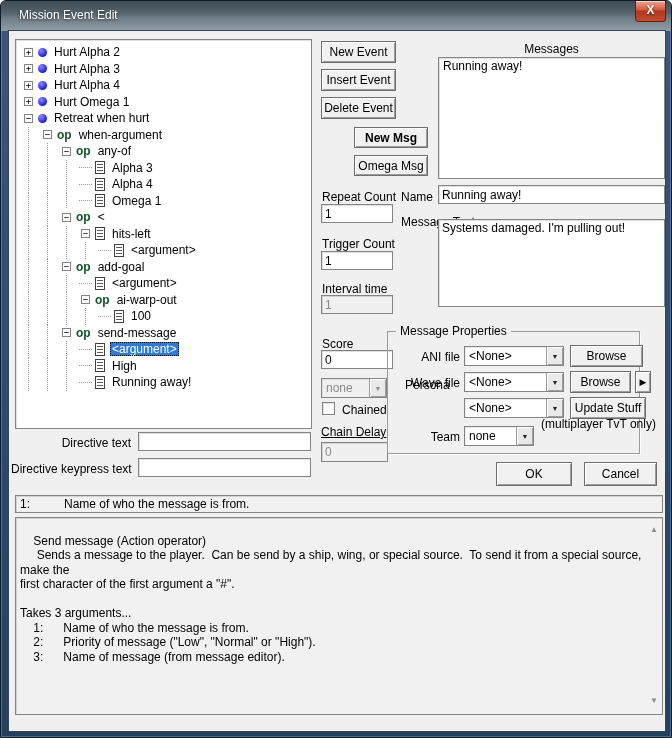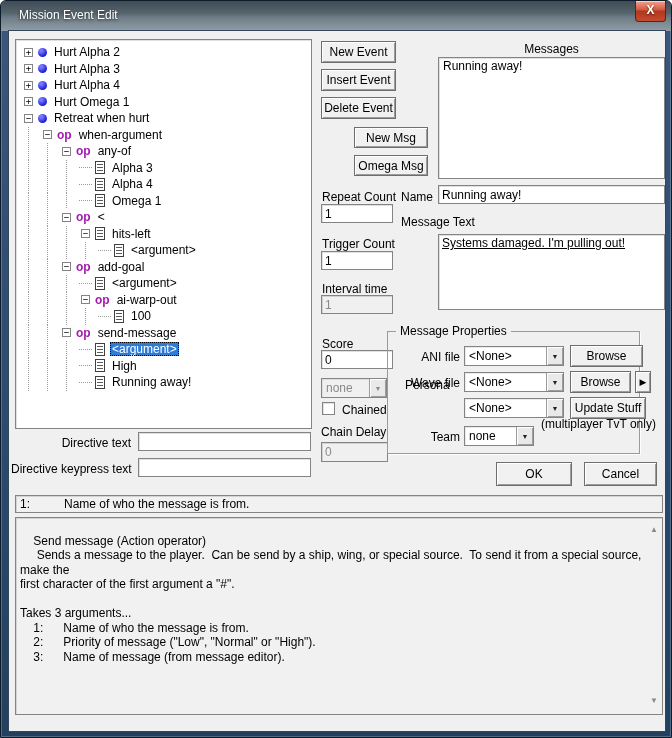--- a/index.html
+++ b/index.html
@@ -50,21 +50,21 @@
            background:repeating-linear-gradient(to bottom,#9a9a9a 0 1px,transparent 1px 2px);
            background-size:1px 100%; background-position:8px 0; background-repeat:no-repeat; }
   .expbox { width:9px; height:9px; flex:none; border:1px solid #848484; background:#fff; color:#000;
             font-size:9px; line-height:7px; text-align:center; margin:0 5px 0 4px;
             font-family:"DejaVu Sans Mono",monospace; }
   .stub { width:18px; height:100%; flex:none;
           background:repeating-linear-gradient(to right,#9a9a9a 0 1px,transparent 1px 2px);
           background-size:14px 1px; background-position:2px center; background-repeat:no-repeat; }
   .evdot { width:9px; height:9px; flex:none; border-radius:50%; margin-right:5px;
            background:radial-gradient(circle at 35% 30%,#7676ff 15%,#1414cf 75%); }
-  .opicon { color:#a21caf; font-weight:bold; font-size:12px; margin-right:5px; flex:none; }
+  .opicon { color:#14532d; font-weight:bold; font-size:12px; margin-right:5px; flex:none; }
   .docicon { width:10px; height:13px; flex:none; background:#fff; border:1px solid #404040;
              margin-right:5px; position:relative; }
   .docicon .doclines { position:absolute; left:1px; right:1px; top:2px; bottom:2px;
              background:repeating-linear-gradient(to bottom,#5a5a5a 0 1px,transparent 1px 3px); }
   .tlabel { padding:0 2px; }
   .tlabel.sel { background:#2e7bd6; color:#fff; outline:1px dotted #000; outline-offset:-1px; }
   .msg-item { font-size:12px; padding:0 2px; }
   .hintbox { position:absolute; left:14px; top:494px; width:648px; height:18px; background:#f1f1f1;
              font-size:12px; }
   .helpbox { position:absolute; left:14px; top:516px; width:648px; height:198px; background:#f1f1f1;
@@ -249,21 +249,21 @@
         <span class="docicon">
           <span class="doclines"></span>
         </span>
         <span class="tlabel">Running away!</span>
       </div>
     </div>
 
   <div class="btn" style="left:320px;top:40px;width:75px;height:22px;">New Event</div>
   <div class="btn" style="left:320px;top:68px;width:75px;height:22px;">Insert Event</div>
   <div class="btn" style="left:320px;top:96px;width:75px;height:22px;">Delete Event</div>
-  <div class="btn" style="left:353px;top:126px;width:74px;height:21px;">New Msg</div>
+  <div class="btn" style="left:353px;top:126px;width:74px;height:21px;font-weight:bold;">New Msg</div>
   <div class="btn" style="left:353px;top:154px;width:74px;height:21px;">Omega Msg</div>
 
   <div class="label" style="left:437px;top:41px;width:227px;text-align:center;">Messages</div>
   <div class="sunken abs" style="left:437px;top:56px;width:227px;height:122px;padding:1px 2px;">
       <div class="msg-item">Running away!</div>
     </div>
 
   <div class="label" style="left:321px;top:189px;">Repeat Count</div>
   <input class="edit" style="left: 320px; top: 203px; width: 72px; height: 19px;" value="1">
   <div class="label" style="left:321px;top:236px;">Trigger Count</div>
@@ -271,27 +271,27 @@
   <div class="label" style="left:321px;top:281px;">Interval time</div>
   <input class="edit disabled" disabled="" style="left: 320px; top: 294px; width: 72px; height: 19px;" value="1">
   <div class="label" style="left:321px;top:336px;">Score</div>
   <input class="edit" style="left: 320px; top: 349px; width: 72px; height: 19px;" value="0">
   <div class="combo disabled" style="left:320px;top:377px;width:66px;height:20px;">
     <span class="cval">none</span>
     <span class="carrow">▼</span>
   </div>
   <div class="cb" style="left:321px;top:401px;"></div>
   <div class="label" style="left:341px;top:402px;">Chained</div>
-  <div class="label" style="left:320px;top:424px;">Chain Delay</div>
+  <div class="label" style="left:320px;top:424px;text-decoration:underline;">Chain Delay</div>
   <input class="edit disabled" disabled="" style="left: 320px; top: 441px; width: 67px; height: 20px;" value="0">
 
   <div class="label" style="left:400px;top:189px;">Name</div>
   <input class="edit" style="left: 437px; top: 184px; width: 227px; height: 19px;" value="Running away!">
   <div class="label" style="left:400px;top:214px;">Message Text</div>
-  <textarea class="edit ta" style="left: 437px; top: 233px; width: 227px; height: 76px; text-decoration: underline;">Systems damaged. I'm pulling out!</textarea>
+  <textarea class="edit ta" style="left: 437px; top: 218px; width: 227px; height: 88px;">Systems damaged. I'm pulling out!</textarea>
 
   <div class="group" style="left:386px;top:330px;width:253px;height:123px;">
     <span class="legend">Message Properties</span>
   </div>
   <div class="label" style="left:404px;top:349px;width:55px;text-align:right;">ANI file</div>
   <div class="combo" style="left:463px;top:345px;width:100px;height:20px;">
     <span class="cval">&lt;None&gt;</span>
     <span class="carrow">▼</span>
   </div>
   <div class="btn" style="left:569px;top:344px;width:73px;height:22px;">Browse</div>

